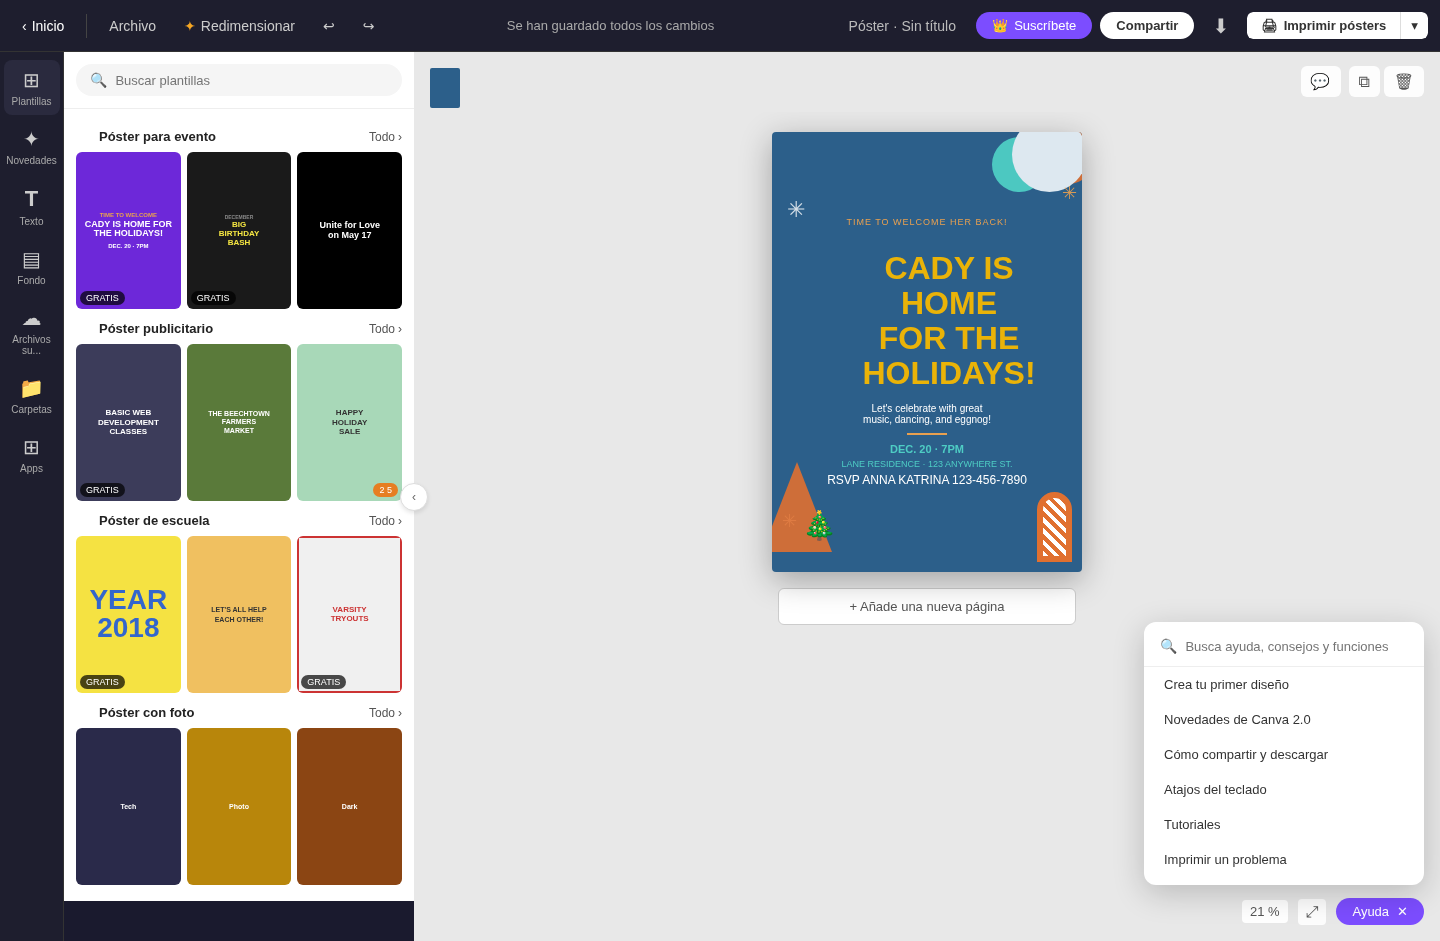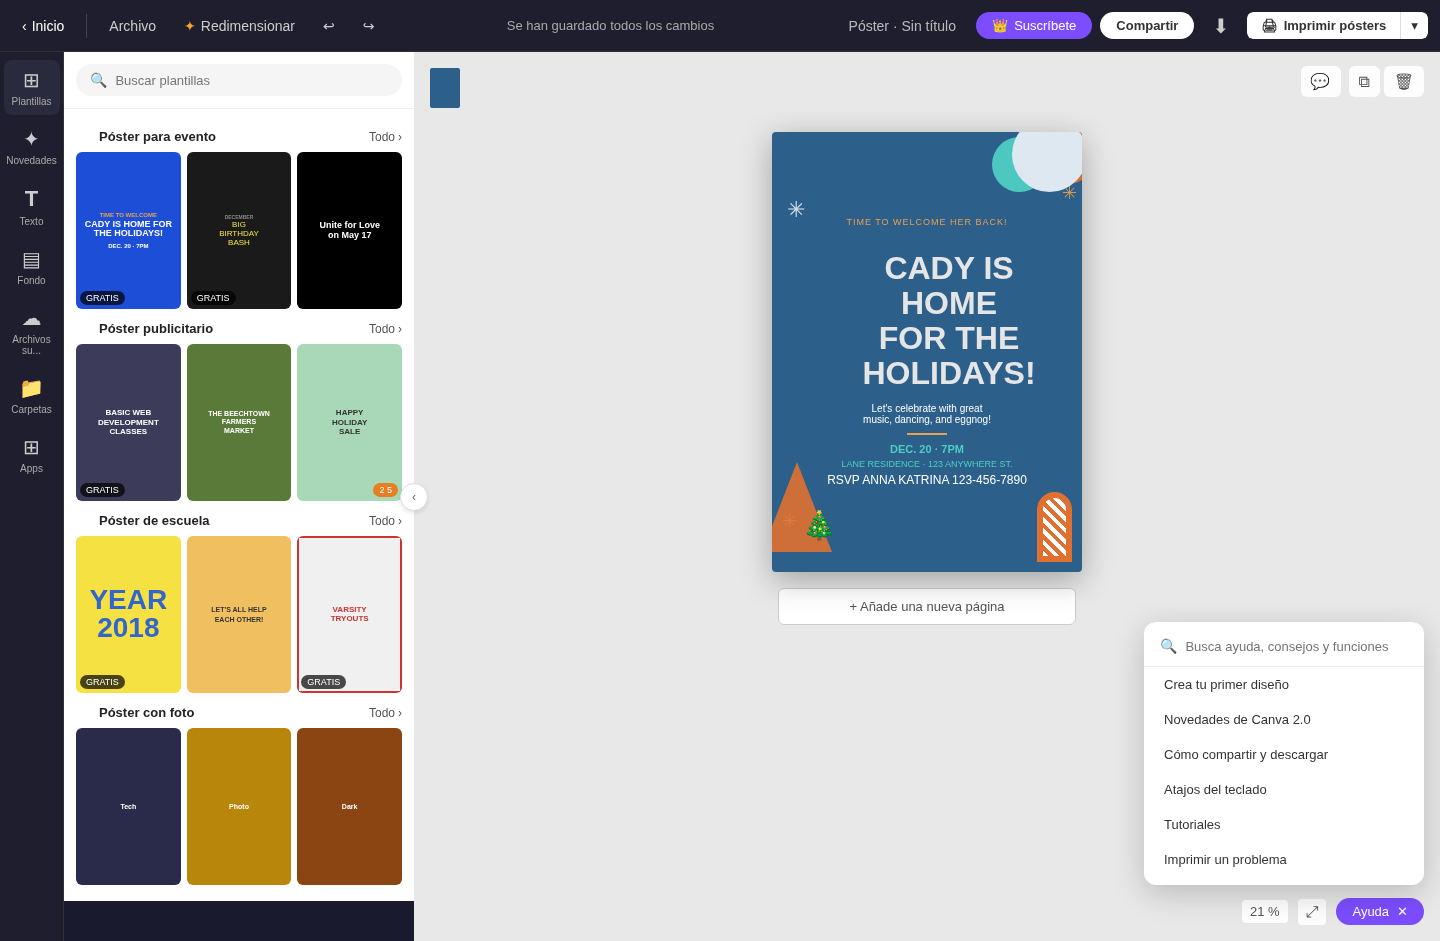--- a/index.html
+++ b/index.html
@@ -42,42 +42,42 @@
     .section-title { font-size: 13px; font-weight: 700; color: #222; }
     .section-all { font-size: 12px; color: #555; cursor: pointer; display: flex; align-items: center; gap: 3px; }
 
     .templates-grid { display: grid; grid-template-columns: repeat(3, 1fr); gap: 6px; margin-bottom: 8px; }
     .template-thumb { border-radius: 6px; overflow: hidden; position: relative; cursor: pointer; aspect-ratio: 2/3; }
     .template-thumb .badge { position: absolute; bottom: 4px; left: 4px; background: rgba(0,0,0,0.7); color: #fff; font-size: 9px; padding: 2px 6px; border-radius: 10px; }
     .template-thumb .badge.number { background: #e67e22; left: auto; right: 4px; bottom: 4px; }
 
     
     .tmpl { width: 100%; height: 100%; display: flex; flex-direction: column; justify-content: center; align-items: center; font-size: 8px; font-weight: bold; text-align: center; padding: 4px; }
-    .tmpl-1 { background: #1d4ed8; color: #fff; }
+    .tmpl-1 { background: #6d28d9; color: #fff; }
     .tmpl-2 { background: #1a1a1a; color: #f5e642; }
     .tmpl-3 { background: #000000; color: #fff; }
     .tmpl-web { background: #3c3c5a; color: #fff; font-size: 7px; }
     .tmpl-farm { background: #5a7a3a; color: #fff; font-size: 7px; }
     .tmpl-holiday { background: #a8d8b8; color: #333; font-size: 7px; }
     .tmpl-y2018 { background: #f5e242; color: #333; }
     .tmpl-kids { background: #f0c060; color: #333; font-size: 6px; }
     .tmpl-varsity { background: #f0f0f0; color: #c33; font-size: 7px; border: 2px solid #c33; }
 
     
     .collapse-btn { position: absolute; right: -14px; top: 50%; transform: translateY(-50%); background: #fff; border: 1px solid #ddd; border-radius: 50%; width: 28px; height: 28px; display: flex; align-items: center; justify-content: center; cursor: pointer; z-index: 10; font-size: 12px; color: #666; box-shadow: 0 2px 4px rgba(0,0,0,0.1); }
 
     
     .canvas-area { flex: 1; background: #e8e8e8; position: relative; display: flex; flex-direction: column; align-items: center; overflow: hidden; }
     .canvas-toolbar-btn { background: rgba(255,255,255,0.9); border: none; border-radius: 6px; padding: 6px 10px; cursor: pointer; font-size: 16px; color: #555; }
 
     .canvas-wrapper { margin-top: 60px; flex: 1; display: flex; flex-direction: column; align-items: center; overflow-y: auto; width: 100%; padding: 20px 0; }
 
     .poster-card { background: #2c5f8a; width: 310px; min-height: 440px; border-radius: 4px; box-shadow: 0 8px 32px rgba(0,0,0,0.3); position: relative; overflow: hidden; display: flex; flex-direction: column; align-items: center; justify-content: center; padding: 20px; }
     .poster-tag { color: #e8a050; font-size: 9px; letter-spacing: 1px; text-transform: uppercase; text-align: center; margin-bottom: 24px; }
-    .poster-title { color: #e5e5e5; font-size: 32px; font-weight: 900; text-align: center; line-height: 1.1; text-transform: uppercase; margin-bottom: 12px; margin-left: 44px; }
+    .poster-title { color: #eab308; font-size: 32px; font-weight: 900; text-align: center; line-height: 1.1; text-transform: uppercase; margin-bottom: 12px; margin-left: 44px; }
     .poster-subtitle { color: #fff; font-size: 10px; text-align: center; margin-bottom: 8px; }
     .poster-divider { width: 40px; height: 2px; background: #e8a050; margin: 8px auto; }
     .poster-date { color: #4ecdc4; font-size: 11px; text-align: center; font-weight: 700; margin-bottom: 4px; }
     .poster-address { color: #4ecdc4; font-size: 9px; text-align: center; margin-bottom: 4px; }
     .poster-rsvp { color: #fff; font-size: 12px; text-align: center; }
 
     .add-page-btn { margin: 16px; background: #fff; border: 1px solid #ccc; border-radius: 6px; padding: 10px 40px; cursor: pointer; font-size: 13px; color: #555; width: 298px; }
 
     
     .bottom-bar { position: absolute; bottom: 16px; right: 16px; display: flex; align-items: center; gap: 10px; }
@@ -196,21 +196,21 @@
             <div class="tmpl tmpl-1">
               <div style="color:#e8a050;font-size:6px;margin-bottom:2px;">TIME TO WELCOME</div>
               <div style="font-size:9px;font-weight:900;line-height:1.1;">CADY IS HOME FOR THE HOLIDAYS!</div>
               <div style="font-size:6px;margin-top:4px;">DEC. 20 · 7PM</div>
             </div>
             <span class="badge">GRATIS</span>
           </div>
           <div class="template-thumb">
             <div class="tmpl tmpl-2">
               <div style="color:#888;font-size:5px;">DECEMBER</div>
-              <div style="color:#f5e642;font-size:8px;font-weight:400;">BIG<br>BIRTHDAY<br>BASH</div>
+              <div style="color:#f5e642;font-size:8px;font-weight:700;">BIG<br>BIRTHDAY<br>BASH</div>
             </div>
             <span class="badge">GRATIS</span>
           </div>
           <div class="template-thumb">
             <div class="tmpl tmpl-3">
               <div style="font-size:9px;font-weight:700;">Unite for Love<br>on May 17</div>
             </div>
           </div>
         </div>
 

